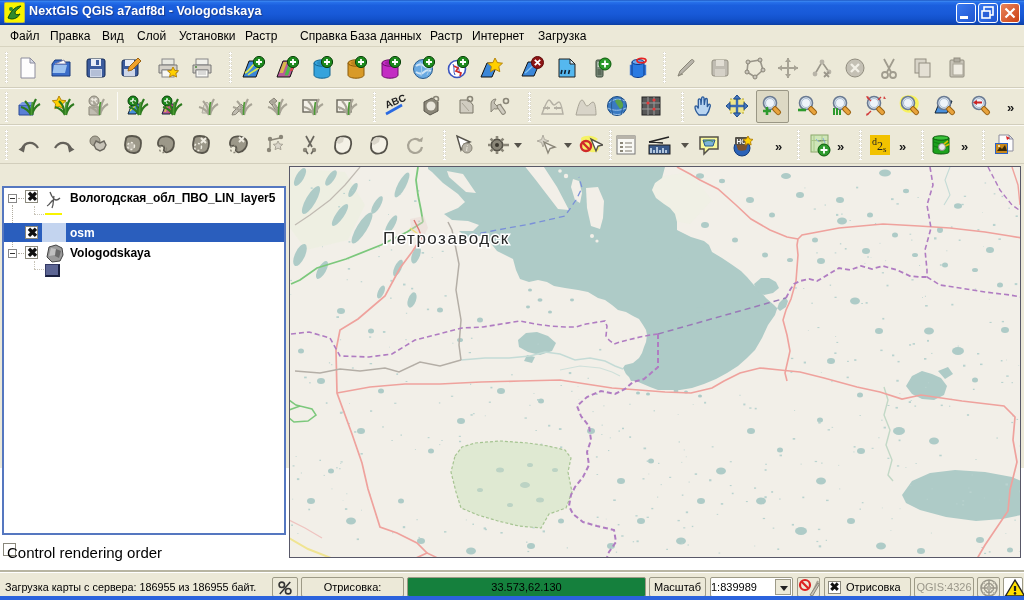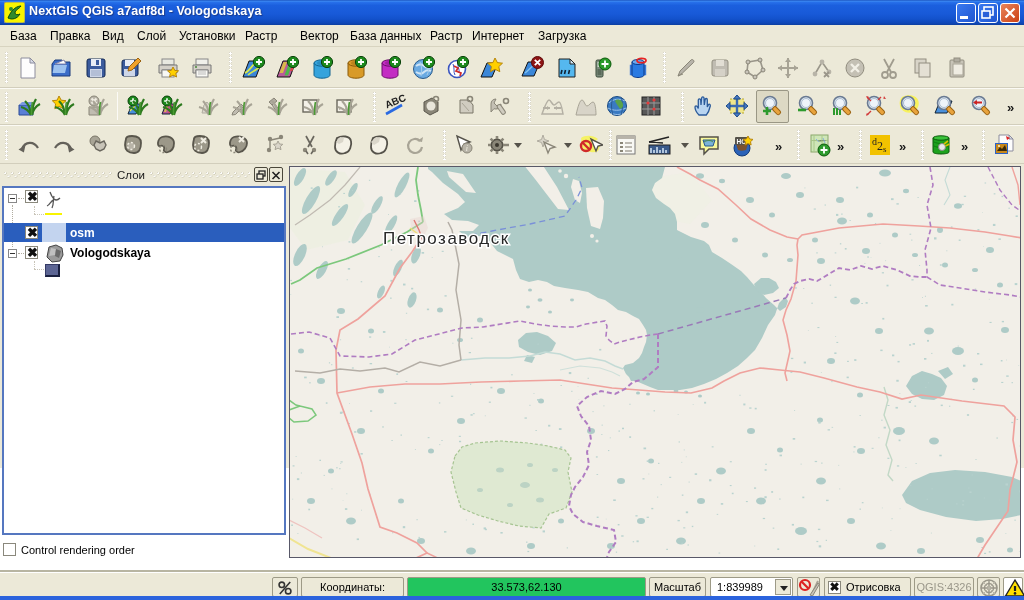--- a/index.html
+++ b/index.html
@@ -47,27 +47,27 @@
       </div>
       <div class="wbtn" style="left:978px;background:linear-gradient(135deg,#3a7af0,#1f55d0)"><svg width="18" height="18" viewBox="0 0 18 18">
           <rect x="5" y="3" width="9" height="8" fill="none" stroke="#fff" stroke-width="1.6"></rect>
           <rect x="3" y="7" width="8" height="7" fill="#2a60d8" stroke="#fff" stroke-width="1.6"></rect>
         </svg></div>
       <div class="wbtn" style="left:1000px;background:linear-gradient(135deg,#e8855c,#cc4013)"><svg width="18" height="18" viewBox="0 0 18 18">
           <path d="M4.5 4.5l9 9m0-9l-9 9" stroke="#fff" stroke-width="2.2"></path>
         </svg></div>
     </div>
     <div id="menubar" class="abs">
-      <span style="left:10px">База</span>
+      <span style="left:10px">Файл</span>
       <span style="left:50px">Правка</span>
       <span style="left:102px">Вид</span>
       <span style="left:137px">Слой</span>
       <span style="left:179px">Установки</span>
       <span style="left:245px">Растр</span>
-      <span style="left:300px">Вектор</span>
+      <span style="left:300px">Справка</span>
       <span style="left:350px">База данных</span>
       <span style="left:430px">Растр</span>
       <span style="left:472px">Интернет</span>
       <span style="left:538px">Загрузка</span>
     </div>
     <div class="tbrow abs" style="top:48px;height:40px"></div>
     <div class="grip" style="left:5px;top:52px;height:32px"></div>
     <div class="ic " style="left:16px;top:56px;width:24px;height:24px">
       <svg width="24" height="24" viewBox="0 0 24 24">
         <path d="M5 2h9l5 5v15H5z" fill="#fdfdfd" stroke="#8c8c9c"></path>
@@ -726,46 +726,35 @@
         <path d="M17 2l4 4h-4z" fill="#d8dce8" stroke="#8c8c9c"></path>
         <path d="M14 3l4 2-3 2z" fill="#d22"></path>
         <rect x="3" y="10" width="13" height="11" fill="#2a62c8"></rect>
         <rect x="4" y="11" width="11" height="9" fill="#c8881a"></rect>
         <path d="M5 18l3-4 2 2 3-4 2 6z" fill="#3a2a0a"></path>
         <circle cx="7" cy="13" r="1" fill="#f8f8e0"></circle>
       </svg>
     </div>
     <div class="hline" style="top:163px"></div>
     <div id="dock" class="abs">
-      <div id="dockttl">
-        <div class="dotted" style="left:4px;width:108px"></div>
-        <div class="dotted" style="left:150px;width:100px"></div>
-        <div class="t">Слои</div>
-        <div class="dbtn" style="left:254px"><svg width="12" height="13" viewBox="0 0 12 13">
-            <rect x="4" y="2" width="6" height="5" fill="none" stroke="#222" stroke-width="1.3"></rect>
-            <rect x="2" y="5" width="6" height="5" fill="#ece9d8" stroke="#222" stroke-width="1.3"></rect>
-          </svg></div>
-        <div class="dbtn" style="left:269px"><svg width="12" height="13" viewBox="0 0 12 13">
-            <path d="M2.5 3l7 7m0-7l-7 7" stroke="#222" stroke-width="1.6"></path>
-          </svg></div>
-      </div>
       <div id="panel">
         <div class="abs" style="left:4px;top:6px;width:9px;height:9px;border:1px solid #888;background:#fff"></div>
         <div class="abs" style="left:6px;top:10px;width:5px;height:1px;background:#333"></div>
         <div class="abs" style="left:8px;top:17px;width:1px;height:42px;border-left:1px dotted #b0aca0"></div>
         <div class="abs" style="left:14px;top:10px;width:6px;height:1px;border-top:1px dotted #b0aca0"></div>
         <div class="abs" style="left:30px;top:18px;width:1px;height:8px;border-left:1px dotted #c8c4b8"></div>
         <div class="abs" style="left:30px;top:26px;width:10px;height:1px;border-top:1px dotted #c8c4b8"></div>
         <div class="cb" style="left:21px;top:2px"></div>
         <div class="xmark" style="left:23px;top:2px">✖</div>
         <div class="ic" style="left:39px;top:0px">
           <svg width="24" height="22" viewBox="0 0 24 22">
             <path d="M4 18c3-1 4-6 7-6m-4-8c1 3 2 5 4 7s4 1 6-1m-8 10c2-4 1-9 2-12" stroke="#555" stroke-width="1.3" fill="none"></path>
           </svg>
         </div>
+        <div class="treetxt" style="left:66px;top:3px">Вологодская_обл_ПВО_LIN_layer5</div>
         <div class="abs" style="left:41px;top:25px;width:17px;height:2px;background:#f8f400"></div>
         <div class="abs" style="left:0px;top:35px;width:280px;height:19px;background:#2a5ebd"></div>
         <div class="abs" style="left:38px;top:35px;width:24px;height:19px;background:#c3d4ef"></div>
         <div class="cb" style="left:21px;top:38px"></div>
         <div class="xmark" style="left:23px;top:38px">✖</div>
         <div class="treetxt" style="left:66px;top:38px;color:#fff">osm</div>
         <div class="abs" style="left:4px;top:61px;width:9px;height:9px;border:1px solid #888;background:#fff"></div>
         <div class="abs" style="left:6px;top:65px;width:5px;height:1px;background:#333"></div>
         <div class="abs" style="left:14px;top:65px;width:6px;height:1px;border-top:1px dotted #b0aca0"></div>
         <div class="abs" style="left:30px;top:73px;width:1px;height:8px;border-left:1px dotted #c8c4b8"></div>
@@ -777,21 +766,21 @@
             <path d="M6 4l7-2 6 3 1 7-3 6-8 1-5-5z" fill="#9a9a9a" stroke="#444"></path>
             <path d="M8 5l5 1-1 6-6 1z" fill="#c0c0c0"></path>
             <path d="M13 6l5 2-2 7-4-2z" fill="#6a6a6a"></path>
           </svg>
         </div>
         <div class="treetxt" style="left:66px;top:58px">Vologodskaya</div>
         <div class="abs" style="left:41px;top:76px;width:15px;height:13px;background:#5c6594;border:1px solid #343a66;border-right:2px solid #1a2040;border-bottom:2px solid #1a2040"></div>
       </div>
       <div id="ctrlrow">
         <div class="cb" style="left:3px;top:2px"></div>
-        <span style="position:absolute;left:21px;top:3px;font-size:11px">Control rendering order</span>
+        <span style="position:absolute;left:7px;top:3px;font-size:15px">Control rendering order</span>
       </div>
     </div>
     <div id="mapwrap" class="abs"><svg width="730" height="390" viewBox="0 0 730 390">
         <rect x="0" y="0" width="730" height="390" fill="#f2efe8"></rect>
         <polygon points="0,1 55,5 75,38 58,73 16,83 0,61" fill="#ecefe0" opacity="0.7"></polygon>
         <polygon points="350,13 400,5 422,33 400,57 360,49" fill="#eef0e2" opacity="0.6"></polygon>
         <polygon points="138,0 375,0 372,11 365,16 362,23 366,31 374,37 380,41 385,47 387,55 387,63 401,70 414,74 419,78 422,85 432,91 441,97 451,104 457,110 463,117 470,124 476,131 484,138 490,144 496,140 498,134 495,130 489,136 485,148 478,158 472,171 465,183 457,191 448,199 437,206 426,212 414,217 402,221 390,223 378,223 368,223 360,220 353,217 346,214 341,214 339,210 336,207 333,201 335,198 343,196 349,191 352,186 354,180 356,175 357,168 356,163 353,158 349,152 343,149 336,145 328,143 322,138 315,133 308,131 298,125 288,123 275,121 264,119 257,115 248,113 239,115 230,112 226,103 223,92 207,84 199,74 192,69 176,70 169,64 183,64 189,58 178,54 162,53 154,47 168,41 175,35 168,27 153,16 142,5 138,2" fill="#aecbc7"></polygon>
         <polygon points="464,117 471,111 479,111 486,115 489,121 483,126 474,128 467,124" fill="#aecbc7"></polygon>
         <polygon points="157,4 173,7 186,26 176,25 159,10" fill="#f2efe8"></polygon>
         <polygon points="233,-3 252,-3 267,20 279,43 268,42 245,12" fill="#f2efe8"></polygon>
@@ -1342,38 +1331,39 @@
         <path d="M637 110 L650 118 L670 121 L695 125 L720 128 L731 130" fill="none" stroke="#b07cc2" stroke-width="1.6" stroke-dasharray="5 3"></path>
         <path d="M368 167 L368 178 L368 189 L368 200 L360 207 L354 212 L343 215 L335 222 L325 227 L311 224 L297 230 L287 239 L291 249 L299 259 L301 273 L297 285 L299 298 L293 310 L285 320 L281 328 L279 339 L283 347 L293 355 L307 359 L324 363 L326 375 L319 385 L315 396 L316 408" fill="none" stroke="#b07cc2" stroke-width="2" stroke-dasharray="5 3"></path>
         <path d="M640 0 L643 18 L637 38 L641 61 L635 83 L637 103 L637 110" fill="none" stroke="#b07cc2" stroke-width="1.6" stroke-dasharray="5 3"></path>
         <path d="M698 0 L710 23 L722 38 L732 45" fill="none" stroke="#b07cc2" stroke-width="1.4" stroke-dasharray="5 3"></path>
         <path d="M161 72 L202 64 L240 57 L275 49 L286 33 L292 21 L289 10" fill="none" stroke="#7a90d8" stroke-width="1.3" stroke-dasharray="6 4"></path>
         <path d="M-1 371 L18 382 L41 391 L66 401 L82 408" fill="none" stroke="#f0e492" stroke-width="2"></path>
         <path d="M-1 353 L15 361 L32 371" fill="none" stroke="#efc4c0" stroke-width="1.3"></path>
         <text x="93" y="77" font-family="Liberation Sans,sans-serif" font-size="17" fill="#262626" stroke="#ffffff" stroke-width="3" paint-order="stroke" letter-spacing="1.5">Петрозаводск</text>
       </svg></div>
     <div id="statusbar" class="abs">
+      <span style="position:absolute;left:5px;top:8px;font-size:10.8px">Загрузка карты с сервера: 186955 из 186955 байт.</span>
       <div class="sbpanel" style="left:272px;width:26px"><svg width="20" height="20" viewBox="0 0 20 20">
           <g transform="translate(2 2) scale(0.8)">
             <circle cx="6" cy="6" r="3.4" fill="none" stroke="#333" stroke-width="2"></circle>
             <circle cx="14" cy="14" r="3.4" fill="none" stroke="#333" stroke-width="2"></circle>
             <path d="M16.5 2.5L3.5 17.5" stroke="#333" stroke-width="2"></path>
           </g>
         </svg></div>
       <div class="sbpanel" style="left:301px;width:103px">
-        <span class="in">Координаты:</span>
+        <span class="in">Отрисовка:</span>
       </div>
-      <div class="sbpanel" style="left:407px;width:239px;background:#22c55e">
+      <div class="sbpanel" style="left:407px;width:239px;background:#15803d">
         <span class="in">33.573,62.130</span>
       </div>
       <div class="sbpanel" style="left:649px;width:57px">
         <span class="in">Масштаб</span>
       </div>
       <div class="sbpanel" style="left:710px;width:83px;background:#fff;text-align:left">
-        <span class="in" style="padding-left:6px">1:839989</span>
+        <span class="in" style="">1:839989</span>
         <div style="position:absolute;right:1px;top:1px;width:16px;height:16px;background:#ece9d8;border:1px solid #9d9a87">
           <div style="position:absolute;left:3.5px;top:6px;border:4px solid transparent;border-top:5px solid #222"></div>
         </div>
       </div>
       <div class="sbpanel" style="left:797px;width:23px"><svg width="22" height="20" viewBox="0 0 22 20">
           <path d="M14 16L20 3" stroke="#a8a496" stroke-width="2"></path>
           <path d="M12 17l8-12 1.5 1-7 12z" fill="#c8c4b8" stroke="#8a8678"></path>
           <circle cx="7" cy="7" r="5" fill="none" stroke="#d22" stroke-width="2.2"></circle>
           <path d="M3.5 3.5l7 7" stroke="#d22" stroke-width="2.2"></path>
         </svg></div>

